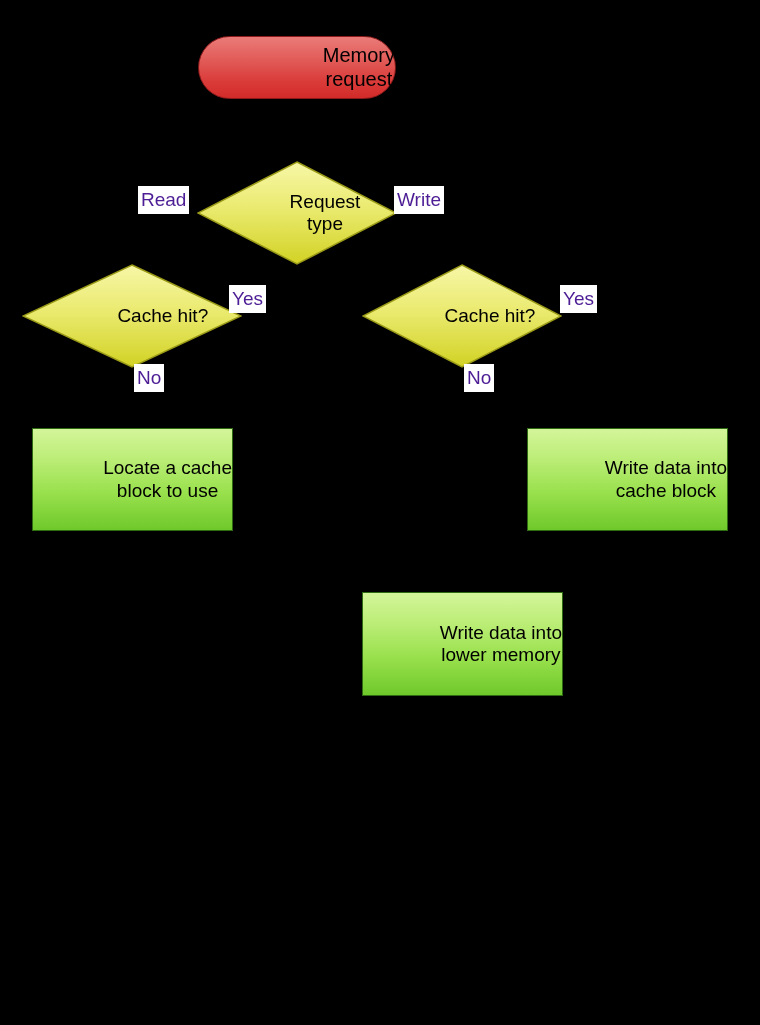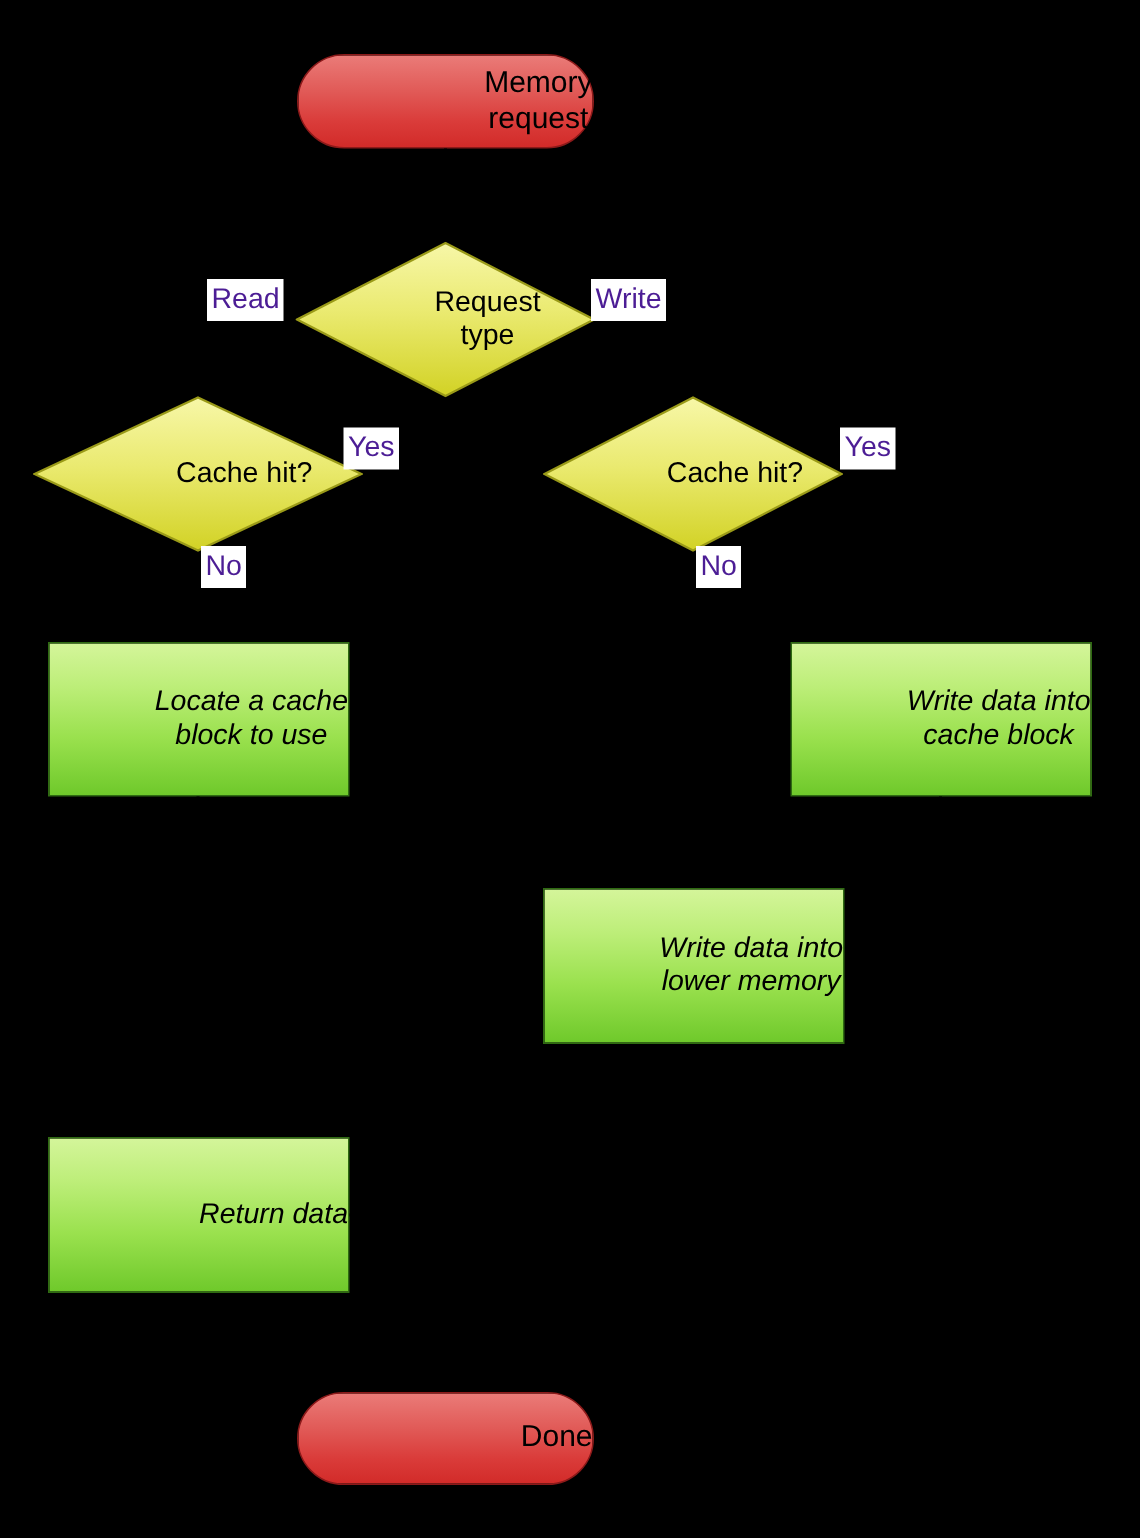--- a/index.html
+++ b/index.html
@@ -40,21 +40,20 @@
     font-size: 20px;
     box-shadow: 0 1px 2px rgba(0,0,0,0.55);
   }
 
   
   .process {
     border: 1px solid #2f6b12;
     background: linear-gradient(to bottom, #d4f59a 0%, #bdee79 28%, #9ae14e 62%, #6fc92b 100%);
     font-size: 19px;
     box-shadow: 0 1px 2px rgba(0,0,0,0.55);
-    font-style: italic;
   }
 
   
   .decision {
     background: transparent;
     font-size: 19px;
   }
   .decision .dshape {
     position: absolute;
     left: 0; top: 0;
@@ -193,21 +192,15 @@
     <span style="white-space:pre-line;">Write data into
 cache block</span>
   </div>
 
 
   <div class="node process" style="left:362px; top:592px; width:201px; height:104px;">
     <span style="white-space:pre-line;">Write data into
 lower memory</span>
   </div>
 
-  <div class="node process" style="left:32px; top:758px; width:201px; height:104px;">
-    <span style="white-space:pre-line;">Return data</span>
-  </div>
-
-  <div class="node terminator" style="left:198px; top:928px; width:198px; height:62px;">
-    <span style="white-space:pre-line;">Done</span>
-  </div>
+
 
 </div>
 
 </body></html>

